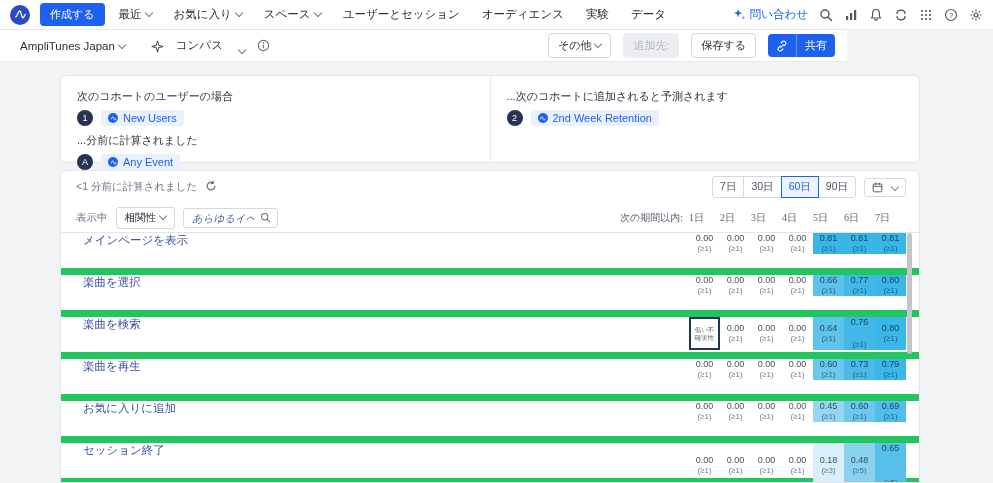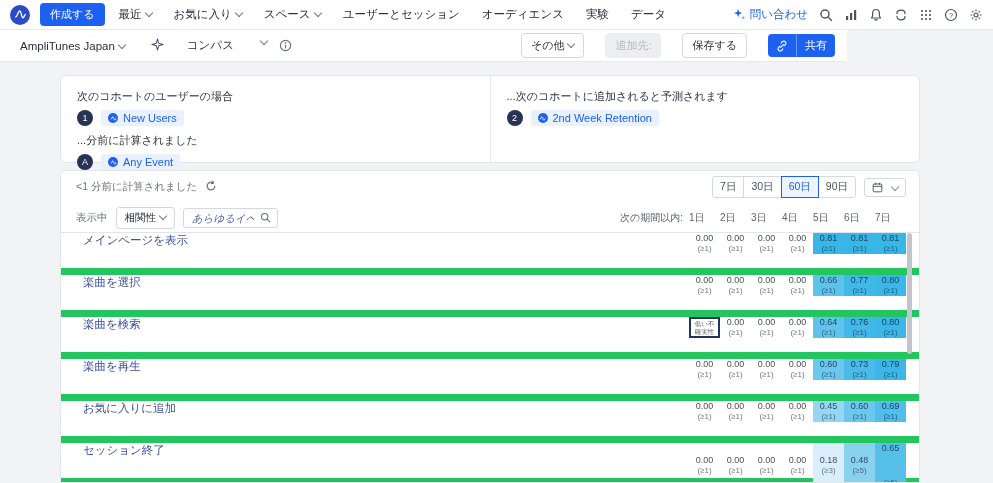--- a/index.html
+++ b/index.html
@@ -14,22 +14,22 @@
   .navitem{font-size:11.5px;color:#242a36;cursor:pointer;white-space:nowrap;}
   .chev{display:inline-block;width:5px;height:5px;border-right:1.4px solid currentColor;border-bottom:1.4px solid currentColor;
     transform:rotate(45deg);margin-left:4px;vertical-align:2px;opacity:.65;}
   .nav-right{margin-left:auto;display:flex;align-items:center;gap:11px;}
   .ask{display:flex;align-items:center;gap:4px;color:#1e61f0;font-size:11.5px;cursor:pointer;}
   .navicon{width:14px;height:14px;color:#4b5563;cursor:pointer;display:inline-flex;}
   
   #toolbar{position:absolute;left:0;top:30px;width:847px;height:32px;background:#fff;
     border-bottom:1px solid #e7e9ec;display:flex;align-items:center;padding:0 12px;box-sizing:border-box;}
   .proj{font-size:11.5px;color:#2a2f3a;cursor:pointer;margin-left:8px;}
-  .compass-group{display:flex;align-items:flex-start;gap:23px;margin-left:26px;font-size:11.5px;color:#2a2f3a;cursor:pointer;}
-  .toolbar-right{margin-left:auto;display:flex;align-items:center;gap:21px;}
+  .compass-group{display:flex;align-items:flex-end;gap:12px;margin-left:26px;font-size:11.5px;color:#2a2f3a;cursor:pointer;}
+  .toolbar-right{margin-left:auto;display:flex;align-items:center;gap:12px;}
   .btn{font-size:11px;color:#2a2f3a;background:#fff;border:1px solid #d5d8dd;border-radius:4px;
     padding:4px 9px;cursor:pointer;white-space:nowrap;}
   .btn.disabled{background:#eceef1;border-color:#eceef1;color:#b3b8c2;cursor:default;}
   .share-btn{display:flex;align-items:stretch;background:#1e61f0;border-radius:4px;overflow:hidden;cursor:pointer;}
   .share-btn .seg{display:flex;align-items:center;padding:4px 8px;color:#fff;font-size:11px;}
   .share-btn .seg.icon{border-right:1px solid rgba(255,255,255,.35);}
   
   #defcard{position:absolute;left:60px;top:75px;width:860px;height:88px;background:#fff;
     border:1px solid #e3e5e8;border-radius:6px;box-sizing:border-box;display:flex;}
   .defpanel{flex:1;padding:11px 16px;box-sizing:border-box;}
@@ -57,21 +57,21 @@
     padding:3px 7px;margin-left:8px;color:#4b515c;cursor:pointer;}
   .filter-row{height:29px;display:flex;align-items:center;padding:0 13px 0 15px;border-bottom:1px solid #e3e5e8;}
   .showing{font-size:10.5px;color:#6b7280;margin-right:8px;}
   .dropbtn{font-size:10.5px;color:#2a2f3a;background:#fff;border:1px solid #d5d8dd;border-radius:3px;
     padding:3px 8px;cursor:pointer;}
   .searchbox{display:flex;align-items:center;border:1px solid #d5d8dd;border-radius:3px;background:#fff;
     padding:2px 6px;margin-left:8px;gap:4px;}
   .searchbox input{border:none;outline:none;width:62px;font-size:10.5px;font-style:italic;color:#3b50a0;
     font-family:inherit;background:transparent;}
   .searchbox input::placeholder{color:#3b50a0;opacity:.9;}
-  .cols-right{margin-left:auto;display:flex;align-items:center;}
+  .cols-right{margin-left:auto;display:flex;align-items:center;font-family:Liberation Serif, serif;}
   .period{font-size:10px;color:#5b6270;margin-right:6px;white-space:nowrap;}
   .daycol{width:31px;text-align:left;font-size:10px;color:#5b6270;}
   
   .trow{display:flex;height:42px;border-bottom:7px solid #22c55e;box-sizing:border-box;align-items:flex-start;}
   .tlabel{flex:1;display:flex;align-items:center;padding-left:22px;font-size:11.5px;color:#3a4fa0;cursor:pointer;}
   .tcells{display:flex;width:217px;margin-right:13px;}
   .tcell{width:31px;display:flex;flex-direction:column;align-items:center;justify-content:center;
     font-size:9px;color:#4a505c;line-height:1.25;box-sizing:border-box;cursor:pointer;}
   .tcell .cs{font-size:8px;opacity:.78;}
   .tcell.sel{border:2px solid #22345c;background:#fff;}
@@ -371,21 +371,21 @@
             <span class="cs">(≥1)</span>
           </div>
           <div class="tcell">
             <span class="cv">0.00</span>
             <span class="cs">(≥1)</span>
           </div>
           <div class="tcell" style="background: rgb(96, 195, 235); color: rgb(29, 74, 96);">
             <span class="cv">0.64</span>
             <span class="cs">(≥1)</span>
           </div>
-          <div class="tcell" style="background: rgb(66, 184, 232); color: rgb(22, 69, 94);">
+          <div class="tcell" style="background: rgb(66, 184, 232); color: rgb(22, 69, 94); gap: 12px;">
             <span class="cv">0.76</span>
             <span class="cs">(≥1)</span>
           </div>
           <div class="tcell" style="background: rgb(58, 182, 232); color: rgb(22, 69, 94);">
             <span class="cv">0.80</span>
             <span class="cs">(≥1)</span>
           </div>
         </div>
       </div>
       <div class="trow">

